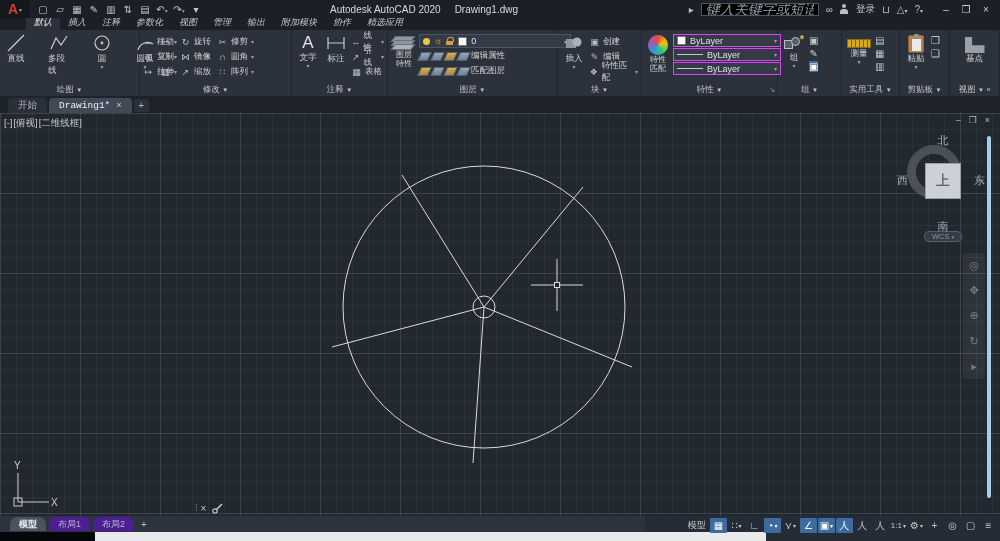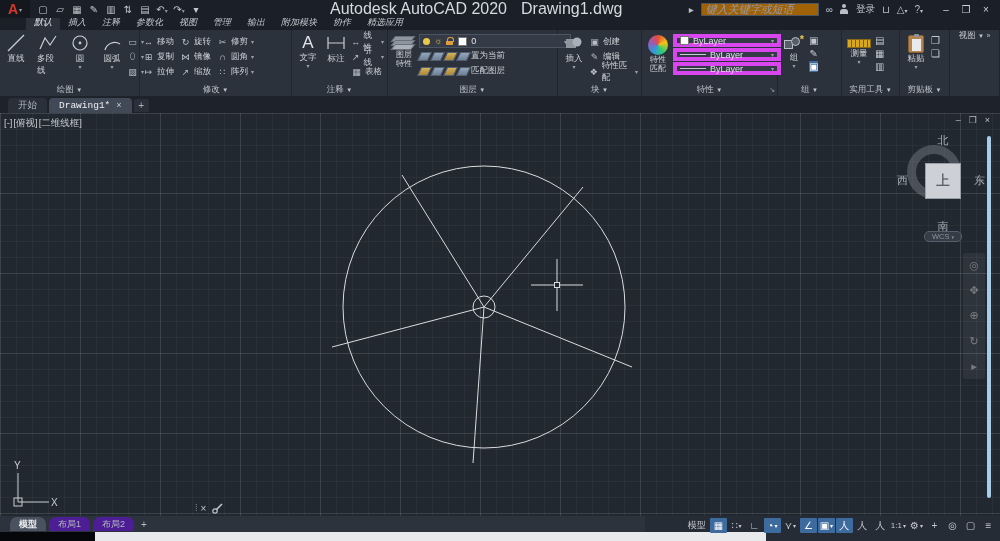--- a/index.html
+++ b/index.html
@@ -14,24 +14,24 @@
   
   .titlebar{ height:18px; background:var(--titlebar); display:flex; align-items:center;
     font-size:10px; color:#c6cacf; position:relative; }
   .acad-logo{ width:30px; height:18px; display:flex; align-items:center; justify-content:center;
     font-weight:bold; font-size:14px; color:#d8392b; background:#14181e; }
   .acad-logo .dd{ font-size:6px; color:#9aa0a8; margin-left:1px; }
   .qa{ display:flex; align-items:center; gap:3px; margin-left:6px; }
   .qa-btn{ font-size:10px; color:#c3c8cf; width:14px; text-align:center; }
   .qa-btn .dd{ font-size:6px; color:#8d949d; }
   .win-title{ position:absolute; left:330px; top:0; height:18px; display:flex; align-items:center;
-    gap:14px; font-size:16px; color:#d6dadf; }
+    gap:14px; font-size:10px; color:#d6dadf; }
   .tb-right{ margin-left:auto; display:flex; align-items:center; gap:7px; padding-right:4px; }
-  .tb-search{ width:118px; height:13px; background:#a16207; border:1px solid #4d5560;
-    color:#e0e3e7; font-size:11px; font-style:italic; padding:0 4px; }
+  .tb-search{ width:118px; height:13px; background:#000000; border:1px solid #4d5560;
+    color:#e0e3e7; font-size:14px; font-style:italic; padding:0 4px; }
   .tb-search::placeholder{ color:#959ca6; }
   .tb-ic{ font-size:10px; color:#b9bfc7; }
   .person{ position:relative; width:9px; height:10px; display:inline-block; }
   .person::before{ content:""; position:absolute; left:2.5px; top:0; width:4px; height:4px;
     border-radius:50%; background:#b9bfc7; }
   .person::after{ content:""; position:absolute; left:0.5px; top:4.5px; width:8px; height:5px;
     border-radius:3px 3px 0 0; background:#b9bfc7; }
   .signin{ font-size:9.5px; color:#c6cacf; }
   .winbtns{ display:flex; gap:0; margin-left:6px; }
   .winbtn{ width:20px; text-align:center; font-size:10px; color:#cdd1d6; }
@@ -82,21 +82,21 @@
   .combo-dd{ margin-left:auto; font-size:6px; color:#9aa0a8; }
   .layer-row{ display:flex; align-items:center; gap:2px; font-size:8.5px; color:var(--text); height:14px; }
   .mini{ width:11px; height:9px; background:linear-gradient(#95a7bd,#6f8199); border:1px solid #55606e;
     transform:skewX(-25deg); }
   .mini.y{ background:linear-gradient(#d3b35a,#a9863a); }
 
   
   .colorwheel{ width:20px; height:20px; border-radius:50%; margin-top:2px;
     background:conic-gradient(#e74c3c,#f1c40f,#2ecc71,#3498db,#9b59b6,#e74c3c); }
   .prop-col{ display:flex; flex-direction:column; gap:1px; padding-top:2px; }
-  .prop-dd{ width:108px; height:13px; background:#343b46; border:4px solid #d946ef; display:flex;
+  .prop-dd{ width:108px; height:13px; background:#343b46; border:1px solid #d946ef; display:flex;
     align-items:center; gap:4px; font-size:9px; color:#dfe2e6; padding:0 3px; }
   .lineln{ flex:0 0 26px; height:0; border-top:1.5px solid #c3c8cf; }
   .prop-dd .val{ flex:1; text-align:left; }
   .launcher{ position:absolute; right:2px; bottom:1px; font-size:7px; color:#9aa0a8; }
 
   
   .ruler{ width:24px; height:9px; margin-top:6px; background:#d8a820;
     background-image:repeating-linear-gradient(90deg,transparent 0 3px,#7a5c10 3px 4px); border:1px solid #8a6a14; }
   .clipboard{ position:relative; width:16px; height:18px; margin-top:2px; background:#b5854f;
     border:1px solid #8a6236; border-radius:2px; }
@@ -236,21 +236,21 @@
     <span class="rtab">输出</span>
     <span class="rtab">附加模块</span>
     <span class="rtab">协作</span>
     <span class="rtab">精选应用</span>
   </div>
 
 <div class="ribbon">
 
   <div class="panel" style="width:140px">
     <div class="panel-body">
-      <div style="display:flex; gap:6px">
+      <div style="display:flex; gap:17px">
 
       <div class="big-btn">
             <svg width="20" height="20" viewBox="0 0 20 20">
               <line x1="2" y1="18" x2="18" y2="2" stroke="#c9cdd2" stroke-width="1.2" fill="none"></line>
             </svg>
             <span>直线</span>
 
           </div>
           <div class="big-btn">
             <svg width="20" height="20" viewBox="0 0 20 20">
@@ -405,21 +405,21 @@
           <span class="lockb"></span>
           <span class="swatch"></span>
           <span>0</span>
           <span class="combo-dd">▾</span>
         </div>
         <div class="layer-row">
           <span class="mini"></span>
             <span class="mini"></span>
             <span class="mini y"></span>
             <span class="mini"></span>
-          <span>置为当前</span>
+          <span>编辑属性</span>
         </div>
         <div class="layer-row">
           <span class="mini y"></span>
             <span class="mini"></span>
             <span class="mini y"></span>
             <span class="mini"></span>
           <span>匹配图层</span>
         </div>
       </div>
     </div>
@@ -528,20 +528,26 @@
       </div>
       <div class="smallcol">
         <span class="glyph-ic">❐</span>
         <span class="glyph-ic">❏</span>
       </div>
     </div>
     <div class="panel-label"><span>剪贴板</span> <span class="dd">▼</span></div>
   </div>
 
   <div class="panel" style="flex:1">
+    <div class="panel-body" style="justify-content:center">
+      <div class="big-btn">
+        <div class="lshape"></div>
+        <span>基点</span>
+      </div>
+    </div>
     <div class="panel-label"><span>视图</span> <span class="dd">▼</span> <span style="font-size:7px">»</span></div>
   </div>
 </div>
 
 <div class="filetabs">
   <div style="display:flex;align-items:flex-end;gap:2px">
 
   <div class="ftab">
         <span>开始</span>
 

